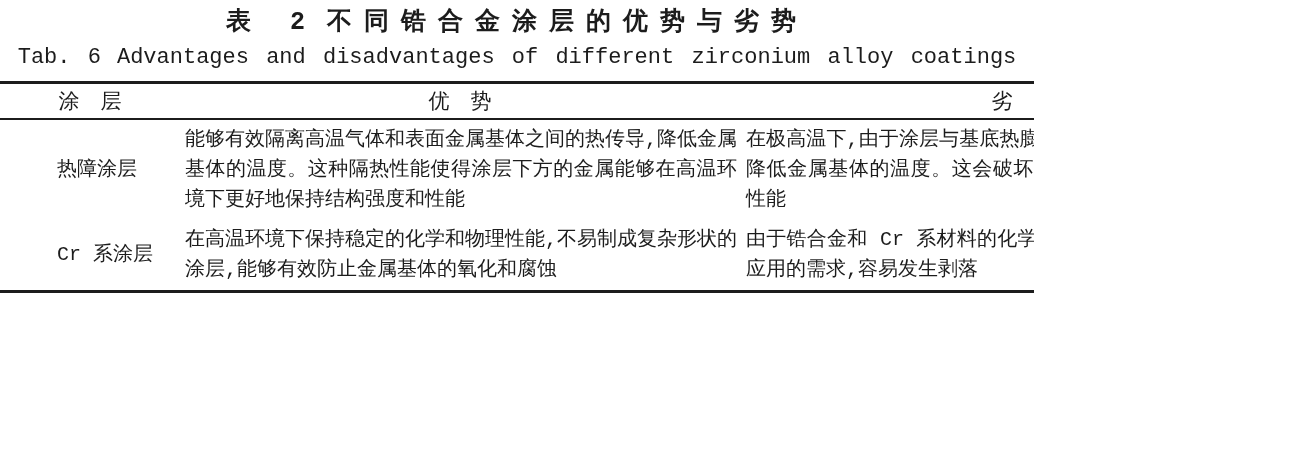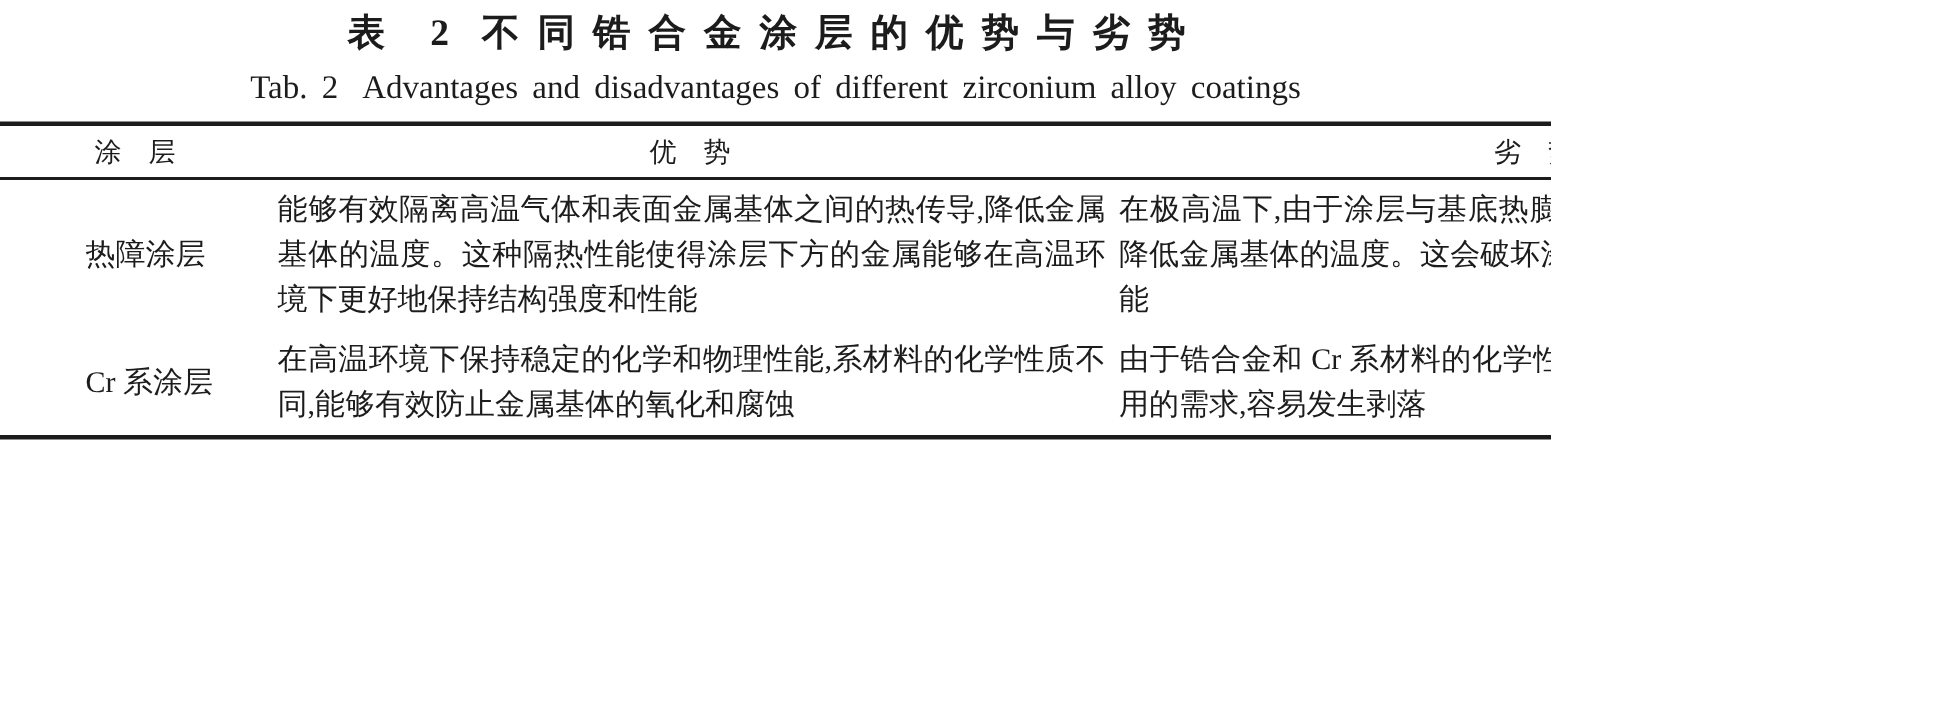--- a/index.html
+++ b/index.html
@@ -12,20 +12,21 @@
     background: var(--background);
     font-family: "Liberation Serif", "DejaVu Serif", serif;
     color: var(--text);
   }
   .page {
     width: 1034px;
     height: 468px;
     background: var(--background);
     padding-top: 8px;
     overflow: hidden;
+    font-family: Liberation Mono, monospace;
   }
   .caption-zh {
     text-align: center;
     font-weight: bold;
     font-size: 25px;
     letter-spacing: 12px;
     line-height: 30px;
     white-space: nowrap;
   }
   .caption-zh .cap-text { margin-left: 10px; }
@@ -44,21 +45,21 @@
     border-collapse: collapse;
     table-layout: fixed;
     border-top: 3px solid var(--rule);
     border-bottom: 3px solid var(--rule);
   }
   col.c-coating { width: 180px; }
   col.c-advantage { width: 560px; }
   col.c-disadvantage { width: 566px; }
   thead th {
     font-weight: normal;
-    font-size: 18px;
+    font-size: 21px;
     height: 36px;
     text-align: center;
     vertical-align: middle;
     border-bottom: 2px solid var(--rule);
   }
   tbody td {
     font-size: 20px;
     line-height: 30px;
     vertical-align: middle;
     padding-top: 5px;
@@ -85,21 +86,21 @@
 </head>
 <body>
 
 <div class="page">
 
   <div class="caption-zh">
     <span class="cap-label">表 2</span><span class="cap-text">不同锆合金涂层的优势与劣势</span>
   </div>
 
   <div class="caption-en">
-    <span class="cap-label">Tab. 2</span><span class="cap-text">Advantages and disadvantages of different zirconium alloy coatings</span>
+    <span class="cap-label">Tab. 6</span><span class="cap-text">Advantages and disadvantages of different zirconium alloy coatings</span>
   </div>
 
   <table class="data-table">
     <colgroup>
       <col class="c-coating">
       <col class="c-advantage">
       <col class="c-disadvantage">
     </colgroup>
     <thead>
       <tr>
@@ -109,19 +110,19 @@
       </tr>
     </thead>
     <tbody>
       <tr>
         <td class="coating-cell">热障涂层</td>
         <td class="advantage-cell">能够有效隔离高温气体和表面金属基体之间的热传导,降低金属基体的温度。这种隔热性能使得涂层下方的金属能够在高温环境下更好地保持结构强度和性能</td>
         <td class="disadvantage-cell">在极高温下,由于涂层与基底热膨胀系数的差异可能产生应力,降低金属基体的温度。这会破坏涂层的完整性,并降低其保护性能</td>
       </tr>
       <tr>
         <td class="coating-cell">Cr 系涂层</td>
-        <td class="advantage-cell">在高温环境下保持稳定的化学和物理性能,系材料的化学性质不同,能够有效防止金属基体的氧化和腐蚀</td>
+        <td class="advantage-cell">在高温环境下保持稳定的化学和物理性能,不易制成复杂形状的涂层,能够有效防止金属基体的氧化和腐蚀</td>
         <td class="disadvantage-cell">由于锆合金和 Cr 系材料的化学性质不同,无法满足某些特殊应用的需求,容易发生剥落</td>
       </tr>
     </tbody>
   </table>
 
 </div>
 
 </body></html>

